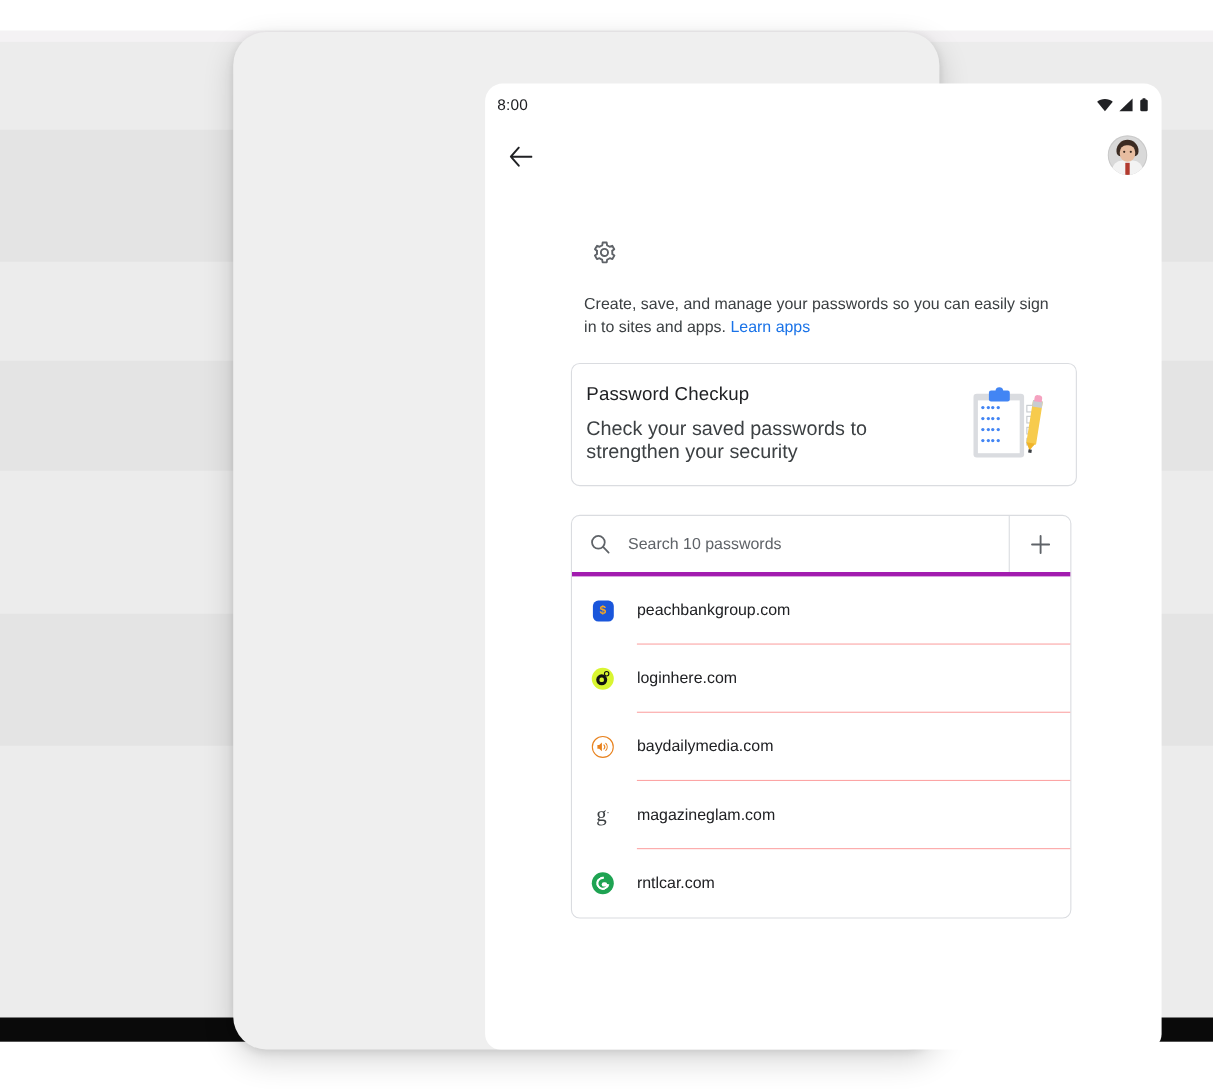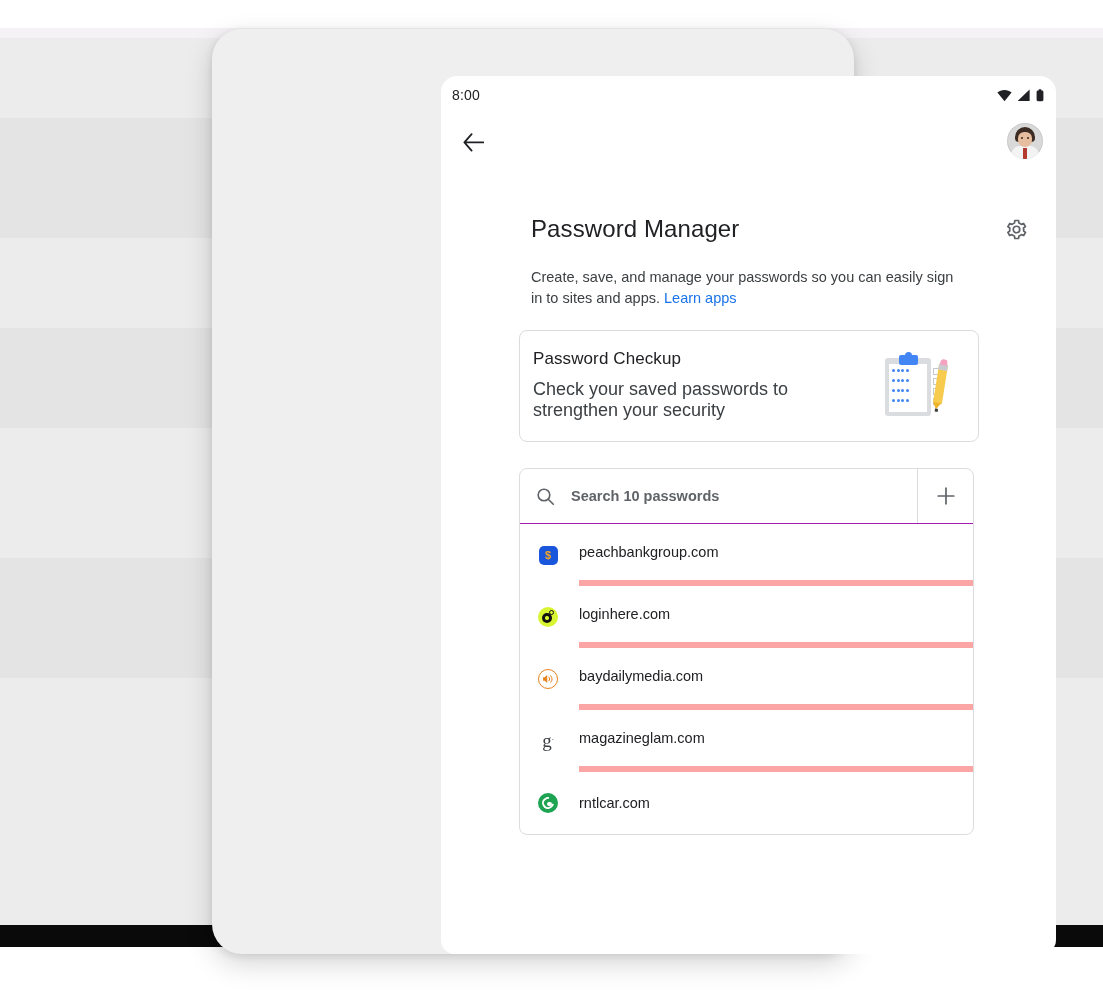--- a/index.html
+++ b/index.html
@@ -75,33 +75,33 @@
     max-width:300px; }
   .illus{ width:86px; flex:0 0 86px; display:flex; align-items:center;
     justify-content:center; }
   .card-action{ border-top:1px solid #dadce0; padding:14px 13px; }
   .card-action a{ font-size:14.5px; color:#1a73e8; font-weight:bold;
     cursor:pointer; letter-spacing:.1px; }
 
   
   .list-card{ margin:26px 0 0 78px; width:455px; background:#fff;
     border:1px solid #dadce0; border-radius:8px; }
-  .searchrow{ display:flex; height:55px; border-bottom:1px solid #a21caf;font-weight:bold; }
+  .searchrow{ display:flex; height:55px; border-bottom:4px solid #a21caf; }
   .search-area{ flex:1; display:flex; align-items:center; gap:16px;
     padding-left:16px; cursor:text; }
   .search-ph{ font-size:14.5px; color:#5f6368; }
   .add-btn{ width:56px; display:flex; align-items:center; justify-content:center;
     border-left:1px solid #dadce0; cursor:pointer; }
 
   .row{ display:flex; align-items:center; height:62px; padding-left:17px;
     cursor:pointer; }
   .row .ico{ width:22px; height:22px; flex:0 0 22px; display:flex;
     align-items:center; justify-content:center; }
   .row .dom{ margin-left:20px; font-size:14.5px; color:#202124;
-    flex:1; border-bottom:6px solid #fca5a5; height:62px; display:flex;
+    flex:1; border-bottom:1px solid #fca5a5; height:62px; display:flex;
     align-items:center; }
   .row:last-child .dom{ border-bottom:none; }
 
   
   .ic-bank{ width:19px; height:19px; border-radius:5px; background:#1a56db;
     display:flex; align-items:center; justify-content:center; }
   .ic-bank span{ font-size:11px; color:#f5a623; font-weight:bold; line-height:1; }
   .ic-audio{ width:20px; height:20px; border-radius:50%;
     border:1.6px solid #e8821e; display:flex; align-items:center;
     justify-content:center; }
@@ -195,21 +195,20 @@
           <div class="face"></div>
           <div class="eyeL"></div>
           <div class="eyeR"></div>
           <div class="tie"></div>
         </div>
       </div>
 
       <div class="content">
 
         <div class="h-title-row">
-          <div class="page-title">Password Manager</div>
           <div class="gear-btn">
             <svg width="23" height="23" viewBox="0 0 24 24">
               <path d="M12 15.4a3.4 3.4 0 1 1 0-6.8 3.4 3.4 0 0 1 0 6.8z" fill="none" stroke="#5f6368" stroke-width="1.8"></path>
               <path d="M19.4 12c0-.5 0-1-.1-1.5l2-1.5-1.9-3.3-2.4.9c-.8-.6-1.6-1.1-2.5-1.4L14.1 2.6h-3.8L9.9 5.2c-.9.3-1.8.8-2.5 1.4l-2.4-.9L3 9l2 1.5c-.1.5-.1 1-.1 1.5s0 1 .1 1.5L3 15l1.9 3.3 2.4-.9c.8.6 1.6 1.1 2.5 1.4l.5 2.6h3.8l.5-2.6c.9-.3 1.8-.8 2.5-1.4l2.4.9 1.9-3.3-2-1.5c.1-.5.1-1 .1-1.5z" fill="none" stroke="#5f6368" stroke-width="1.8" stroke-linejoin="round"></path>
             </svg>
           </div>
         </div>
 
         <div class="subtitle">
           <span>Create, save, and manage your passwords so you can easily sign in to sites and apps. </span><span class="link">Learn apps</span>

